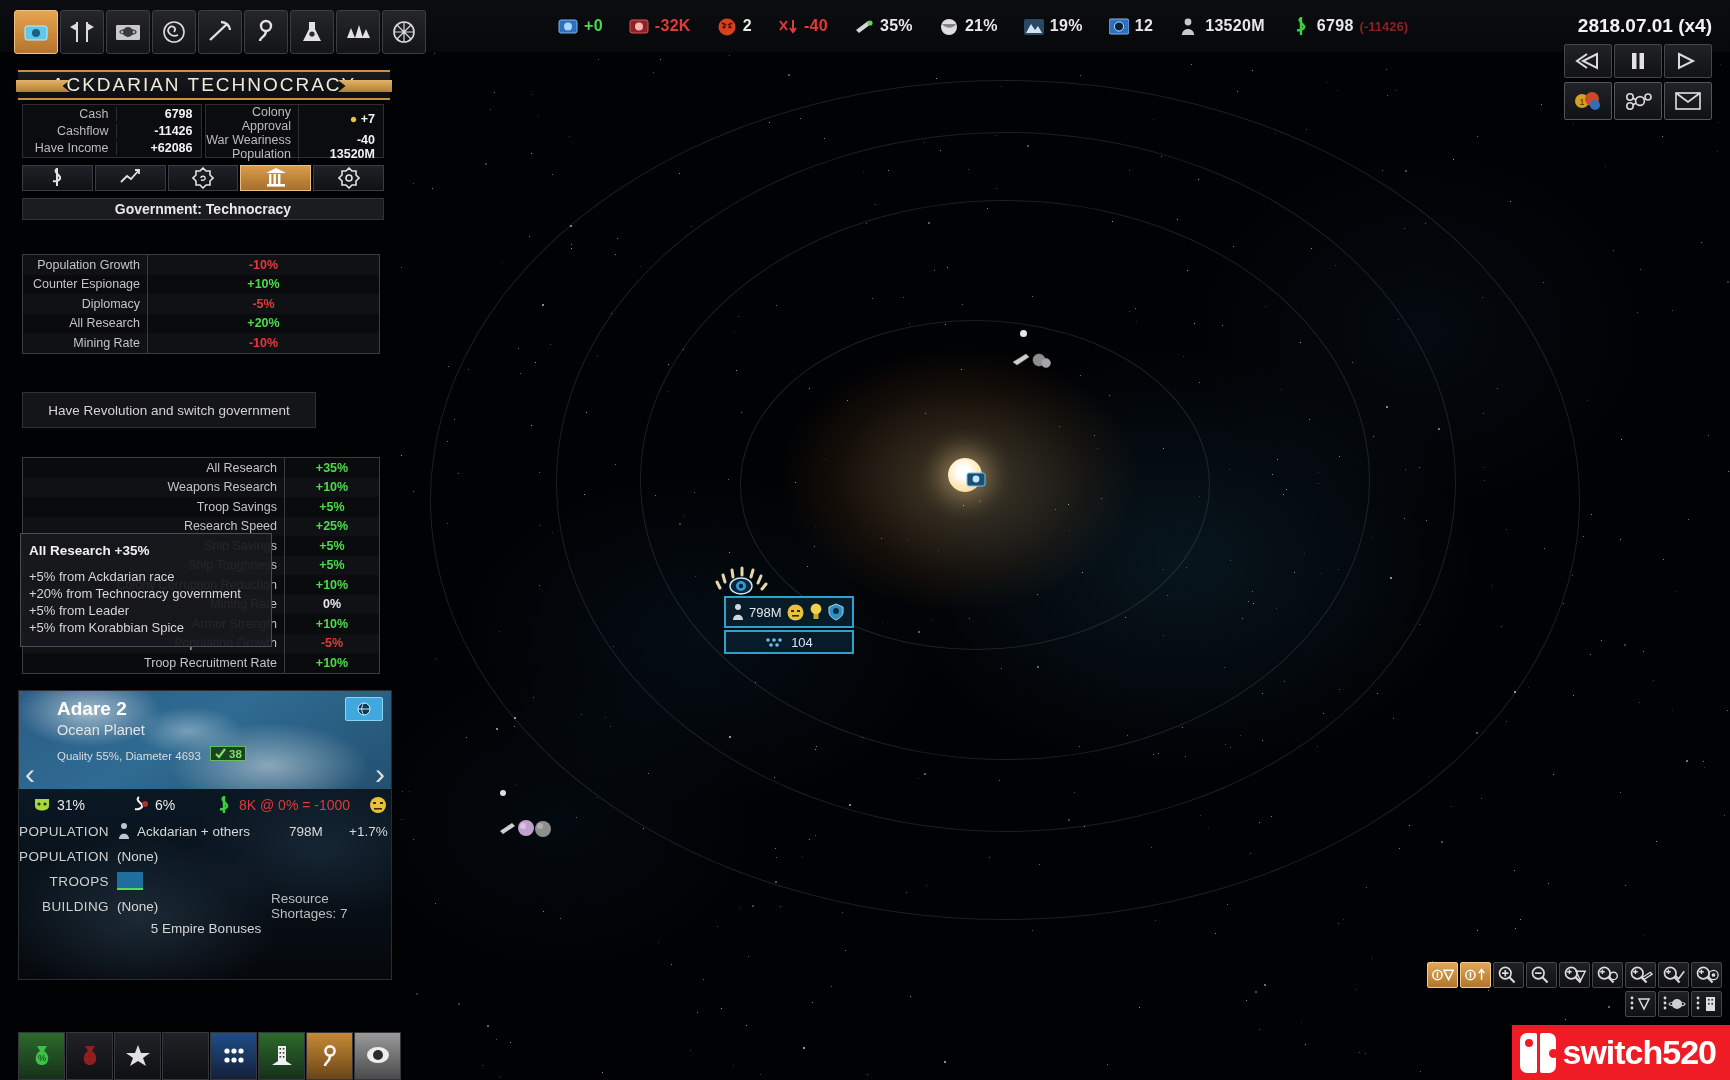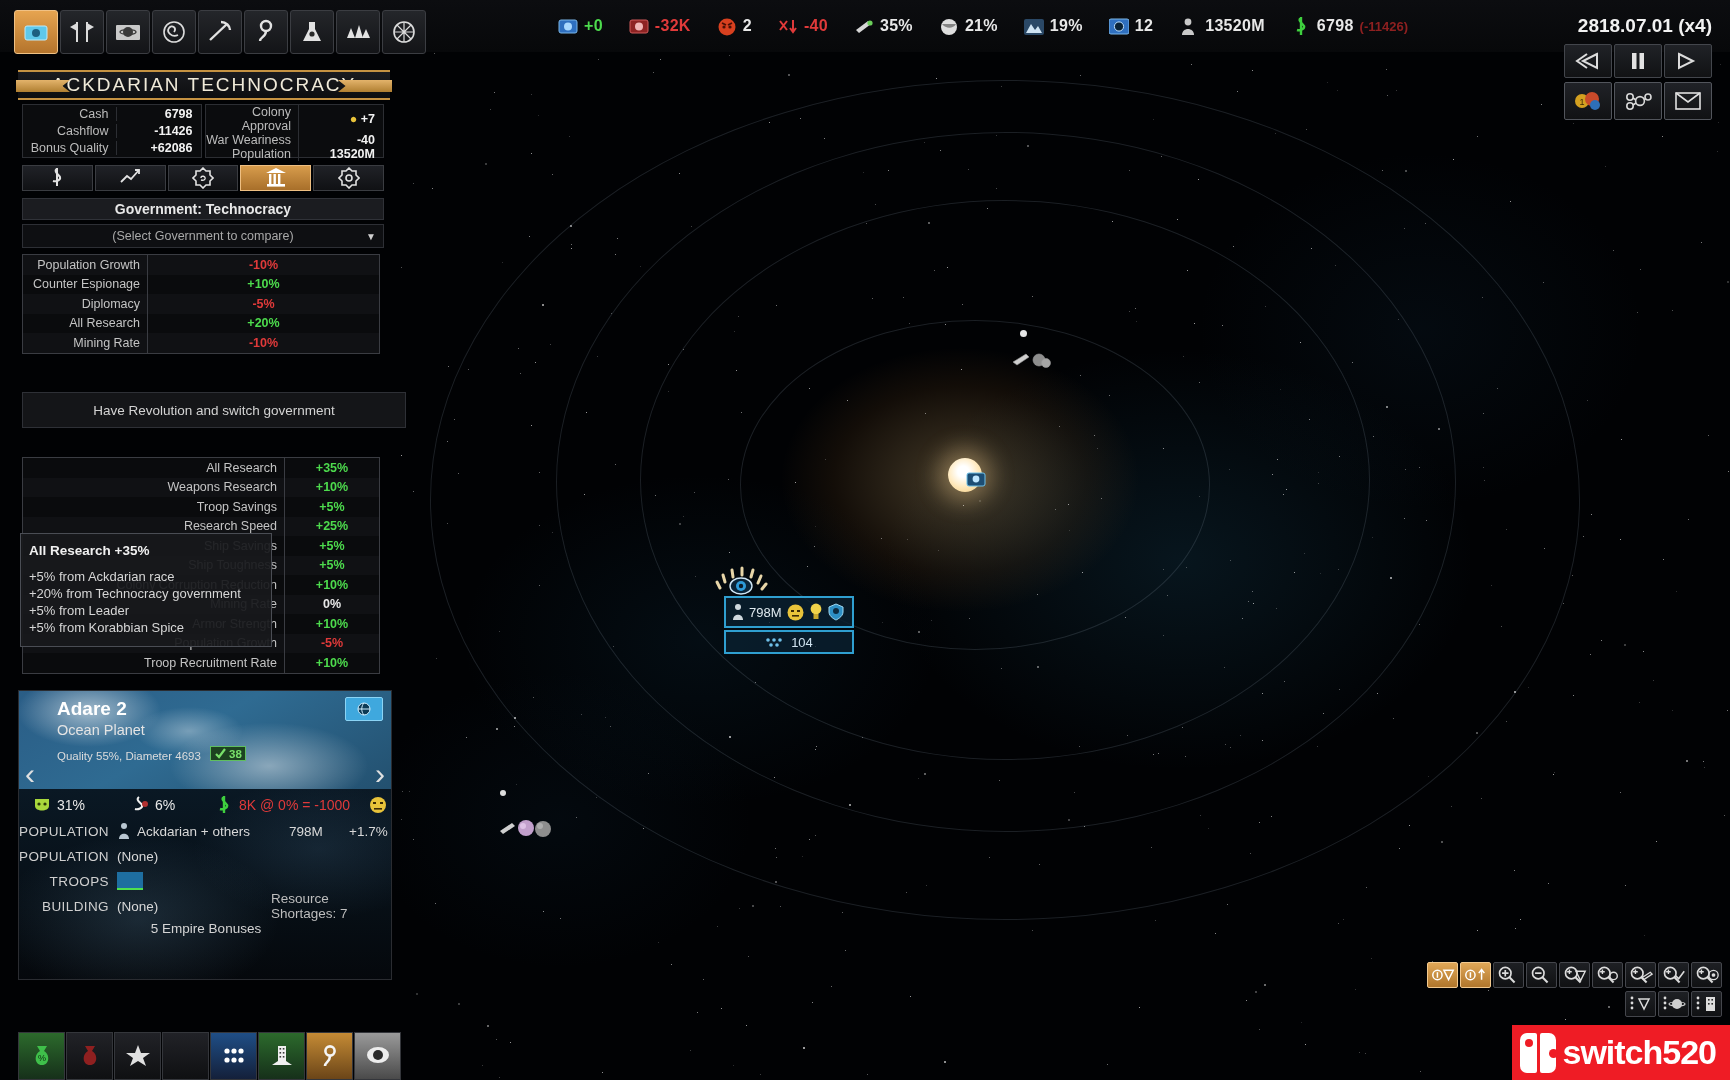--- a/index.html
+++ b/index.html
@@ -82,21 +82,21 @@
 
   .gtable{position:absolute;left:22px;top:202px;width:358px;border:1px solid #3a3c42;background:#0a0b0d;}
   .gt-hdr{display:flex;height:22px;}
   .gt-hdr .c1{width:125px;border-right:1px solid #3a3c42;}
   .gt-hdr .c2{flex:1;display:flex;align-items:center;justify-content:center;font-size:12.5px;color:#cfcfcf;}
   .gt-row{display:flex;height:19.5px;align-items:center;}
   .gt-row:nth-child(odd){background:#101114;}
   .gt-row .c1{width:125px;text-align:right;padding-right:7px;font-size:12.5px;color:#c4c4c4;border-right:1px solid #3a3c42;height:100%;display:flex;align-items:center;justify-content:flex-end;}
   .gt-row .c2{flex:1;text-align:center;font-size:12.5px;font-weight:bold;}
 
-  .revbtn{position:absolute;left:22px;top:340px;width:384px;height:36px;background:#141518;border:1px solid #2e3036;
+  .revbtn{position:absolute;left:22px;top:340px;width:294px;height:36px;background:#141518;border:1px solid #2e3036;
     display:flex;align-items:center;justify-content:center;font-size:13.5px;color:#d3d3d3;}
 
   .btable{position:absolute;left:22px;top:405px;width:358px;border:1px solid #3a3c42;background:#0a0b0d;}
   .bt-row{display:flex;height:19.5px;align-items:center;}
   .bt-row:nth-child(even){background:#101114;}
   .bt-row .c1{width:262px;text-align:right;padding-right:7px;font-size:12.5px;color:#c4c4c4;height:100%;display:flex;align-items:center;justify-content:flex-end;border-right:1px solid #3a3c42;}
   .bt-row .c2{flex:1;text-align:center;font-size:12.5px;font-weight:bold;}
 
   .tooltip{position:absolute;left:20px;top:481px;width:252px;padding:9px 6px 10px 8px;
     background:rgba(24,25,28,.93);border:1px solid #4a4d54;z-index:25;}
@@ -896,21 +896,21 @@
       <div class="scol" id="statsL">
           <div class="srow">
       <span class="lbl">Cash</span>
       <span class="val white">6798</span>
     </div>
           <div class="srow">
       <span class="lbl">Cashflow</span>
       <span class="val red">-11426</span>
     </div>
           <div class="srow">
-      <span class="lbl">Bonus Quality</span>
+      <span class="lbl">Have Income</span>
       <span class="val white">+62086</span>
     </div>
         </div>
       <div class="scol" id="statsR">
           <div class="srow">
       <span class="lbl">Colony Approval</span>
       <span class="val white"><span style="color:#e8c33a">●</span> +7</span>
     </div>
           <div class="srow">
       <span class="lbl">War Weariness</span>
@@ -953,24 +953,20 @@
         <div class="tab ">
      <svg width="22" height="22" viewBox="0 0 22 22">
             <path d="M11 1 L14 4 L18 4 L18 8 L21 11 L18 14 L18 18 L14 18 L11 21 L8 18 L4 18 L4 14 L1 11 L4 8 L4 4 L8 4 Z" fill="none" stroke="#e2e2e2" stroke-width="1.6"></path>
             <circle cx="11" cy="11" r="3" fill="none" stroke="#e2e2e2" stroke-width="1.6"></circle>
           </svg>
    </div>
       </div>
 
     <div class="sechead" style="top:146px;">Government: Technocracy</div>
 
-    <div class="dropdown">
-      <span>(Select Government to compare)</span>
-      <span class="caret">▼</span>
-    </div>
 
     <div class="gtable">
       <div id="govRows">
           <div class="gt-row">
      <span class="c1">Population Growth</span>
      <span class="c2 red">-10%</span>
    </div>
           <div class="gt-row">
      <span class="c1">Counter Espionage</span>
      <span class="c2 green">+10%</span>

